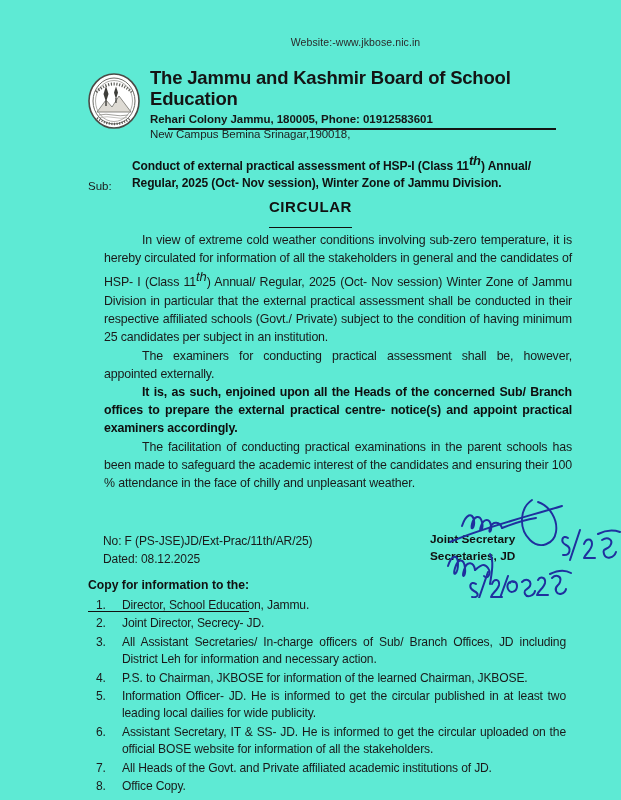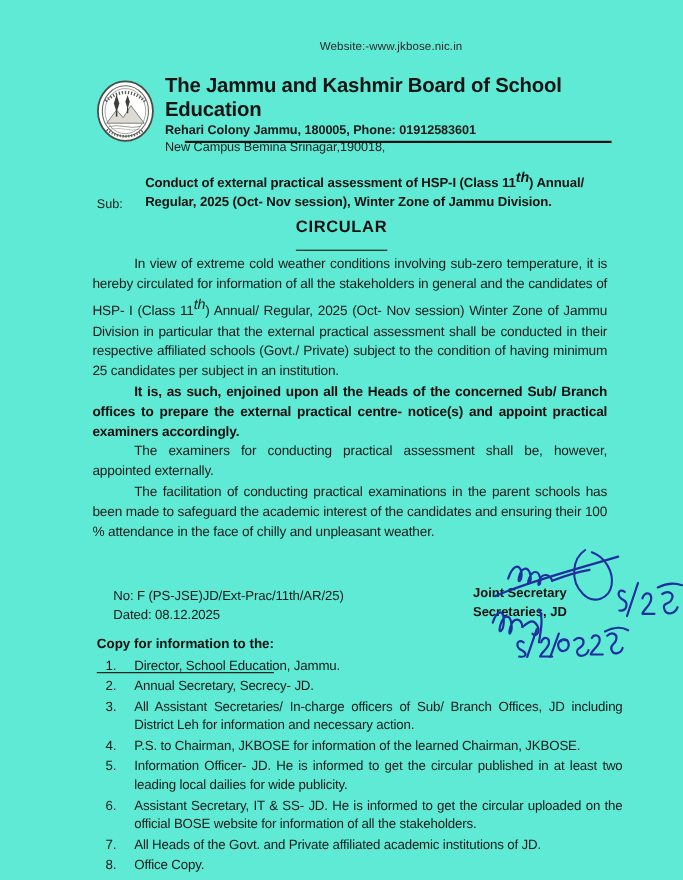--- a/index.html
+++ b/index.html
@@ -110,21 +110,21 @@
     color: #111;
   }
   .circular span {
     border-bottom: 1.6px solid #111;
     padding-bottom: 12px;
   }
 
   
   .body-block {
     position: absolute;
-    left: 84px;
+    left: 104px;
     top: 231px;
     width: 468px;
   }
   .para {
     font-size: 12.4px;
     line-height: 1.47;
     text-align: justify;
     text-indent: 38px;
     margin: 0 0 0 0;
     letter-spacing: -0.15px;
@@ -240,22 +240,22 @@
 
   <div class="subject-row">
     <div class="subject-label">Sub:</div>
     <div class="subject-text"><span>Conduct of external practical assessment of HSP-I (Class 11</span><span class="sup">th</span><span>) Annual/ Regular, 2025 (Oct- Nov session), Winter Zone of Jammu Division.</span></div>
   </div>
 
   <div class="circular"><span>CIRCULAR</span></div>
 
   <div class="body-block">
     <p class="para"><span>In view of extreme cold weather conditions involving sub-zero temperature, it is hereby circulated for information of all the stakeholders in general and the candidates of HSP- I (Class 11</span><span class="sup">th</span><span>) Annual/ Regular, 2025 (Oct- Nov session) Winter Zone of Jammu Division in particular that the external practical assessment shall be conducted in their respective affiliated schools (Govt./ Private) subject to the condition of having minimum 25 candidates per subject in an institution.</span></p>
+    <p class="para">The examiners for conducting practical assessment shall be, however, appointed externally.</p>
     <p class="para bold">It is, as such, enjoined upon all the Heads of the concerned Sub/ Branch offices to prepare the external practical centre- notice(s) and appoint practical examiners accordingly.</p>
-    <p class="para">The examiners for conducting practical assessment shall be, however, appointed externally.</p>
     <p class="para">The facilitation of conducting practical examinations in the parent schools has been made to safeguard the academic interest of the candidates and ensuring their 100 % attendance in the face of chilly and unpleasant weather.</p>
   </div>
 
   <div class="refno">
     <div>No: F (PS-JSE)JD/Ext-Prac/11th/AR/25)</div>
     <div>Dated: 08.12.2025</div>
   </div>
 
   <div class="sign-block">
     <div>Joint Secretary</div>
@@ -297,21 +297,21 @@
 
   <div class="copy-head"><span>Copy for information to the:</span></div>
 
   <div class="list">
     <div class="list-item">
       <span class="list-num">1.</span>
       <span class="list-text nojustify">Director, School Education, Jammu.</span>
     </div>
     <div class="list-item">
       <span class="list-num">2.</span>
-      <span class="list-text nojustify">Annual Secretary, Secrecy- JD.</span>
+      <span class="list-text nojustify">Joint Director, Secrecy- JD.</span>
     </div>
     <div class="list-item">
       <span class="list-num">3.</span>
       <span class="list-text">All Assistant Secretaries/ In-charge officers of Sub/ Branch Offices, JD including District Leh for information and necessary action.</span>
     </div>
     <div class="list-item">
       <span class="list-num">4.</span>
       <span class="list-text nojustify">P.S. to Chairman, JKBOSE for information of the learned Chairman, JKBOSE.</span>
     </div>
     <div class="list-item">

